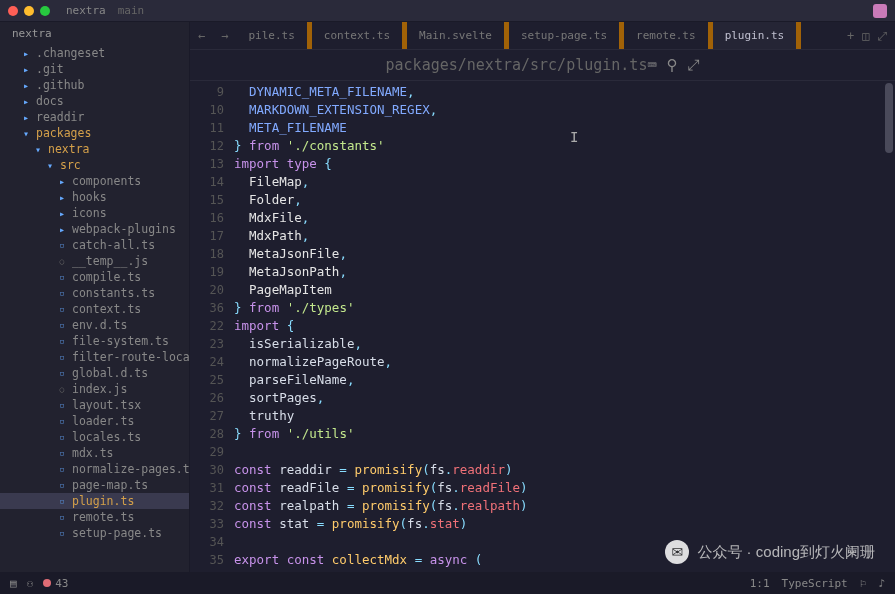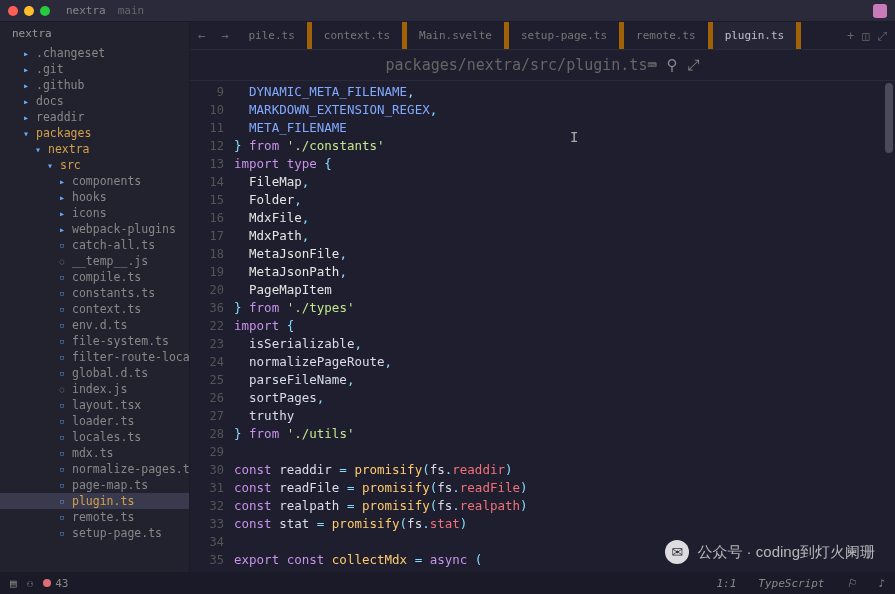--- a/index.html
+++ b/index.html
@@ -167,21 +167,21 @@
       height: 22px;
       background: #1a1a28;
       display: flex;
       align-items: center;
       padding: 0 10px;
       font-size: 11px;
       color: #888;
       gap: 12px;
     }
     .status-left { display: flex; gap: 10px; align-items: center; }
-    .status-right { margin-left: auto; display: flex; gap: 22px; font-style: italic; }
+    .status-right { margin-left: auto; display: flex; gap: 12px; }
     .status-item { display: flex; align-items: center; gap: 4px; }
     .err-dot { width: 8px; height: 8px; border-radius: 50%; background: #e06c75; }
 
     .watermark {
       position: absolute;
       right: 20px;
       bottom: 30px;
       display: flex;
       align-items: center;
       gap: 8px;

